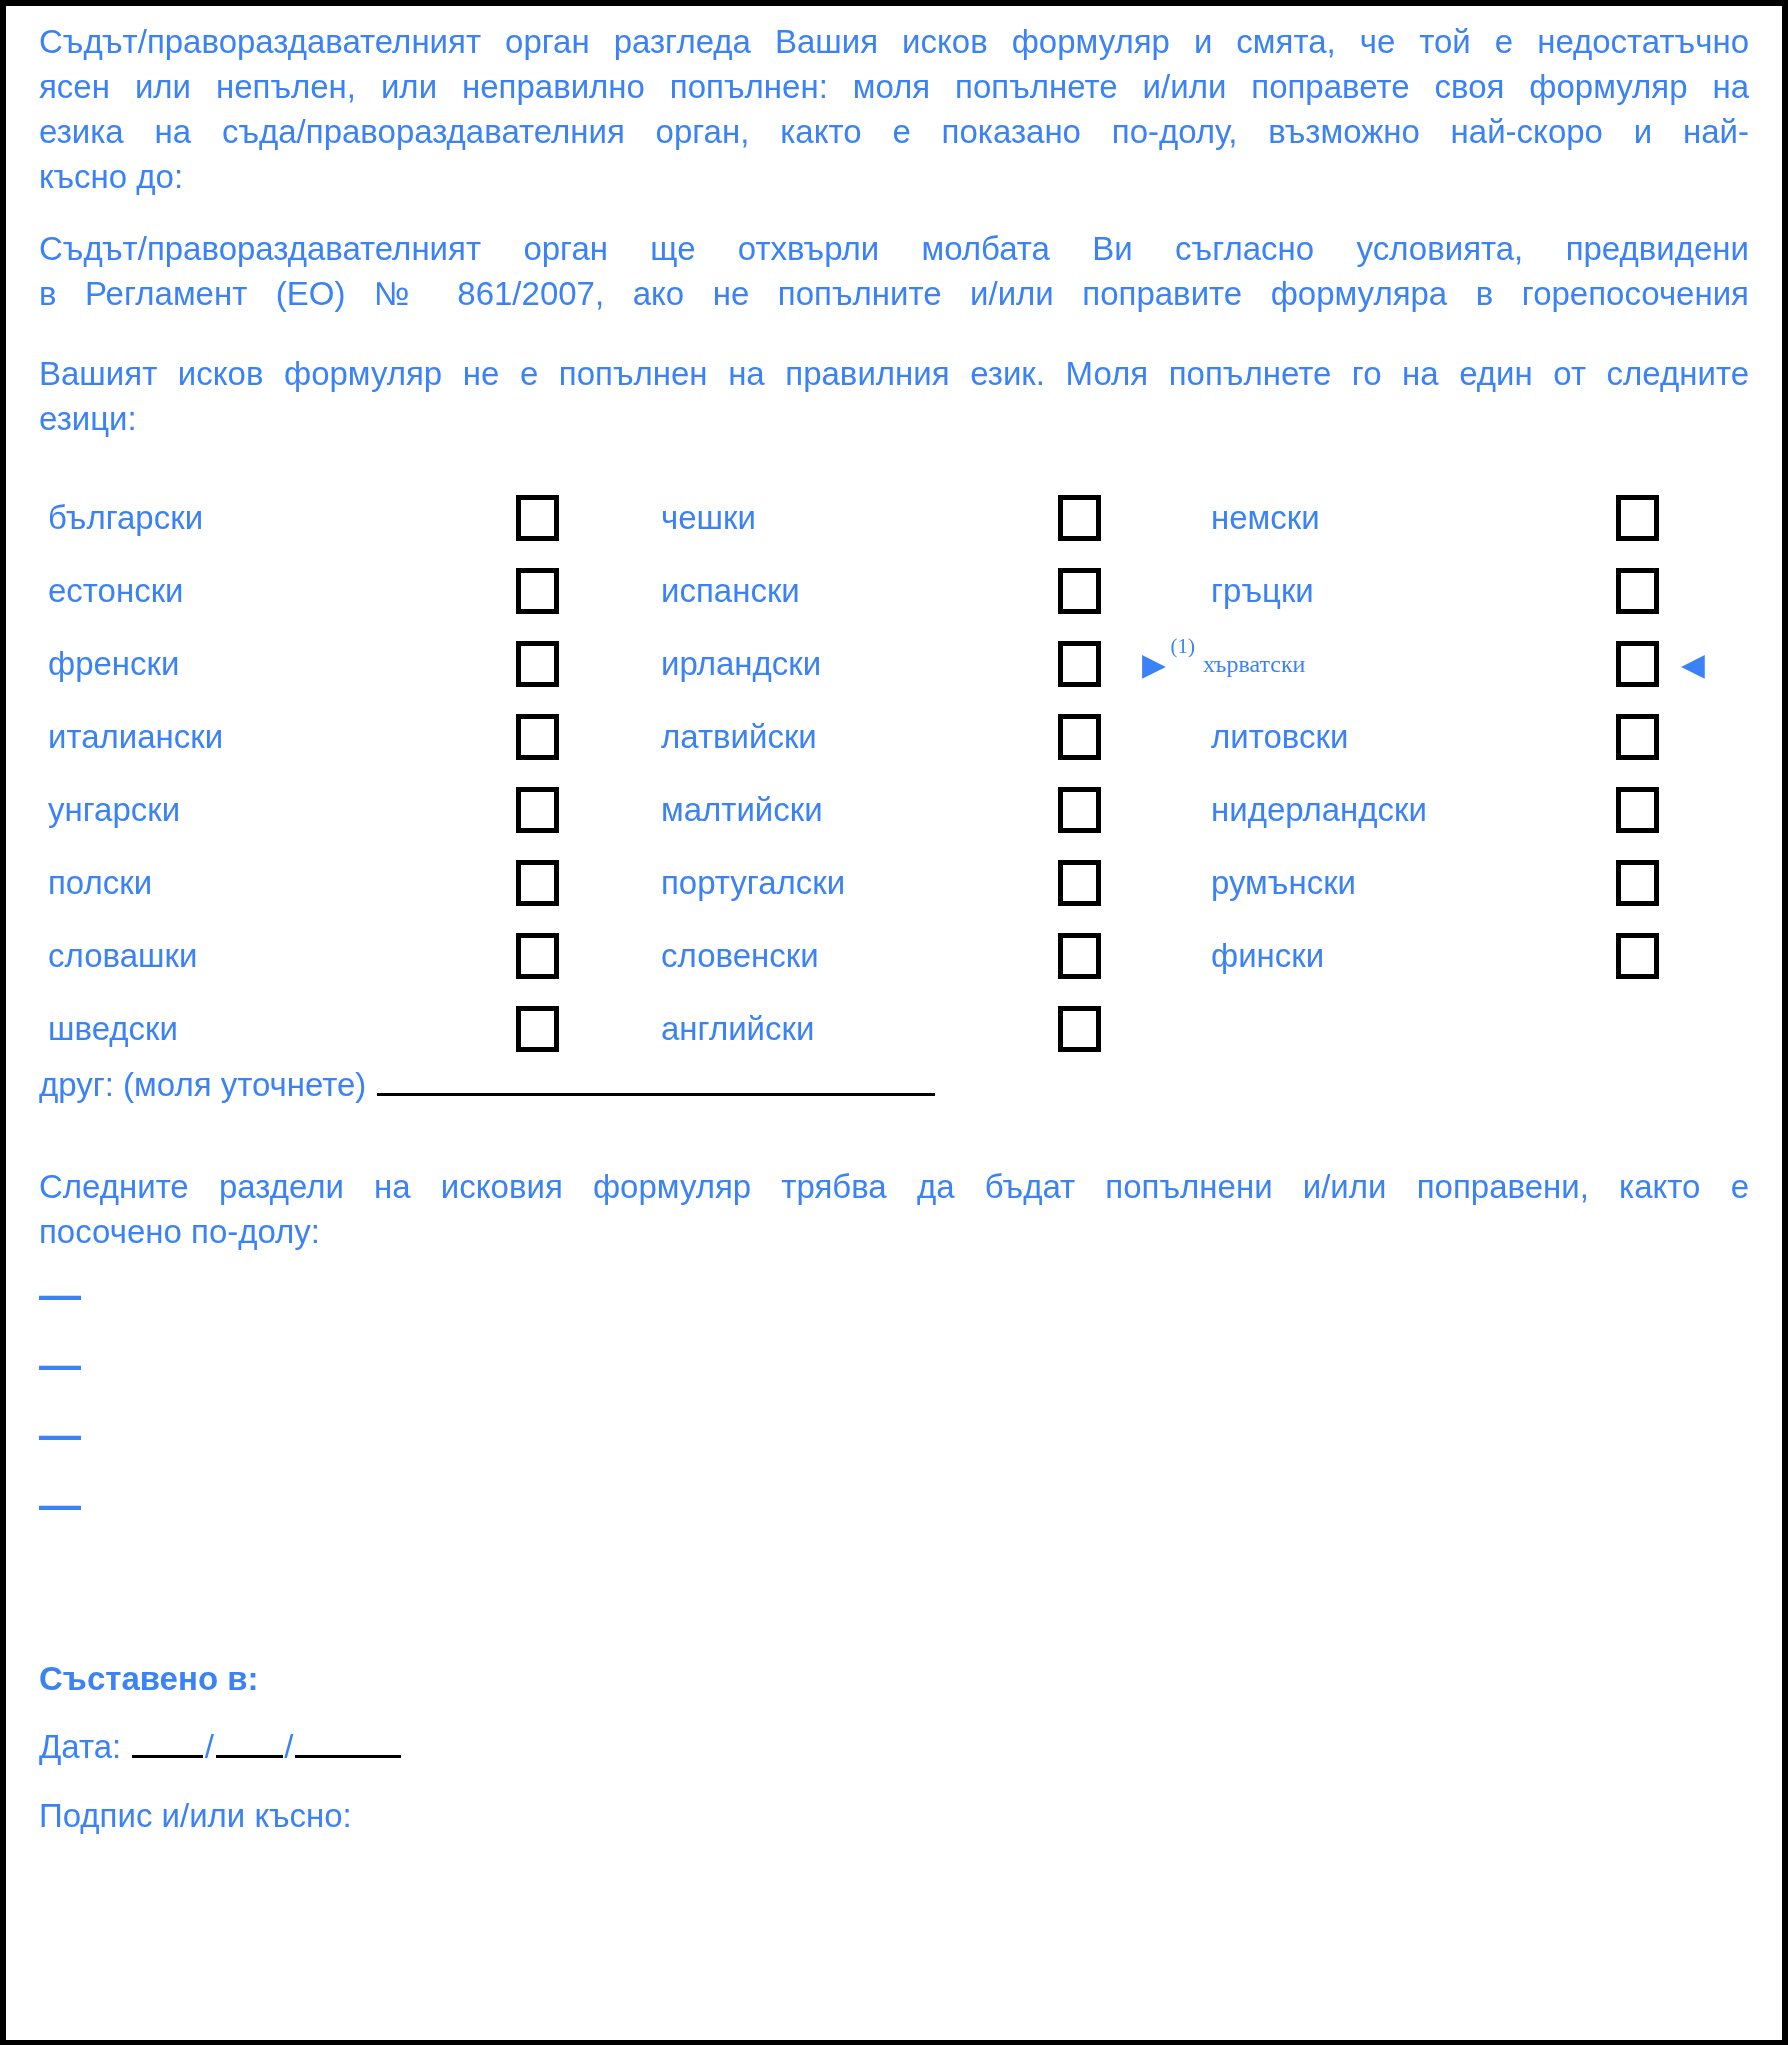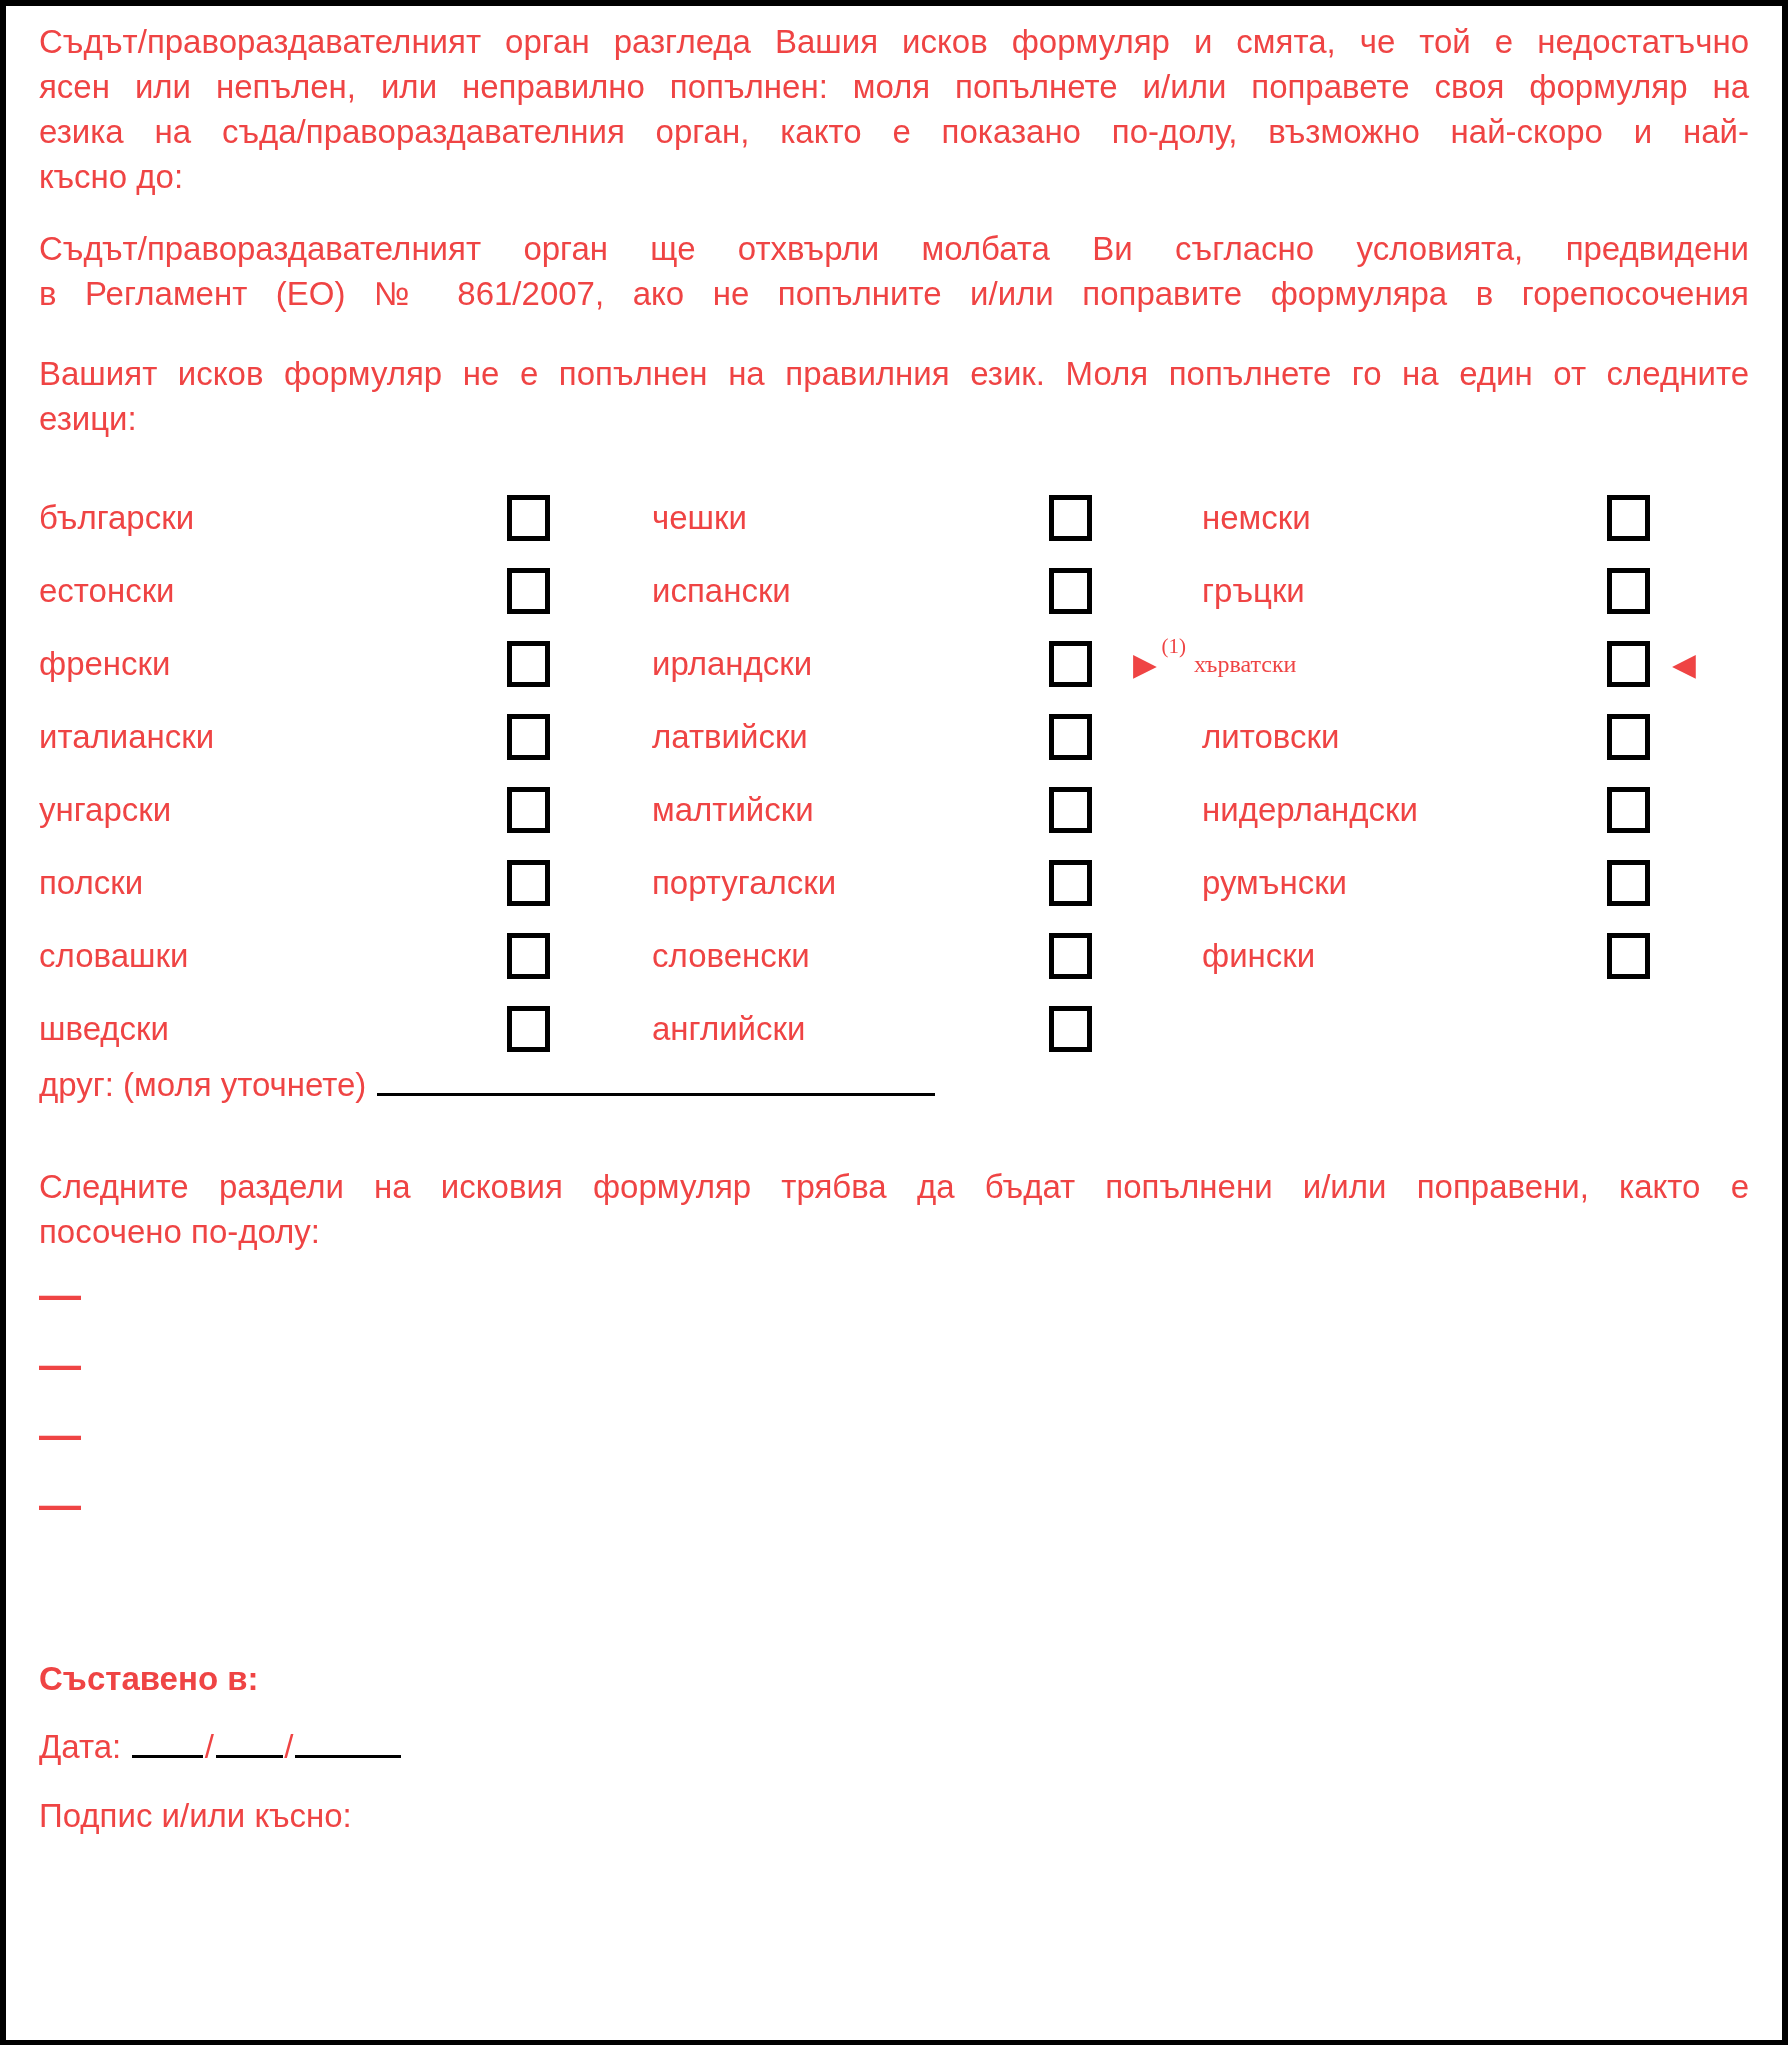--- a/index.html
+++ b/index.html
@@ -6,33 +6,34 @@
   .page {
     position: relative;
     width: 1788px;
     height: 2046px;
     box-sizing: border-box;
     border: 6.3px solid #000000;
     background: #ffffff;
     padding: 12.6px 33px 0 33px;
     font-family: "Liberation Sans", sans-serif;
     font-size: 33px;
-    color: #ef4444;
+    color: #3b82f6;
   }
   .para { margin: 0; }
   .jl { text-align: justify; text-align-last: justify; line-height: 45px; }
   .ll { text-align: left; line-height: 45px; }
   .mt-p2 { margin-top: 27px; }
   .mt-p3 { margin-top: 35px; }
 
   .lang-grid {
     margin-top: 41px;
     display: grid;
     grid-template-columns: 468px 145px 397px 153px 405px auto;
     align-items: center;
+    margin-left: 9px;
   }
   .lang-cell { height: 73px; display: flex; align-items: center; }
   .checkbox {
     display: inline-block;
     width: 33px; height: 36px;
     border: 5.5px solid #000000;
     background: #ffffff;
   }
   .tri { font-size: 31px; line-height: 1; }
   .insert-open { margin-left: -69px; }

